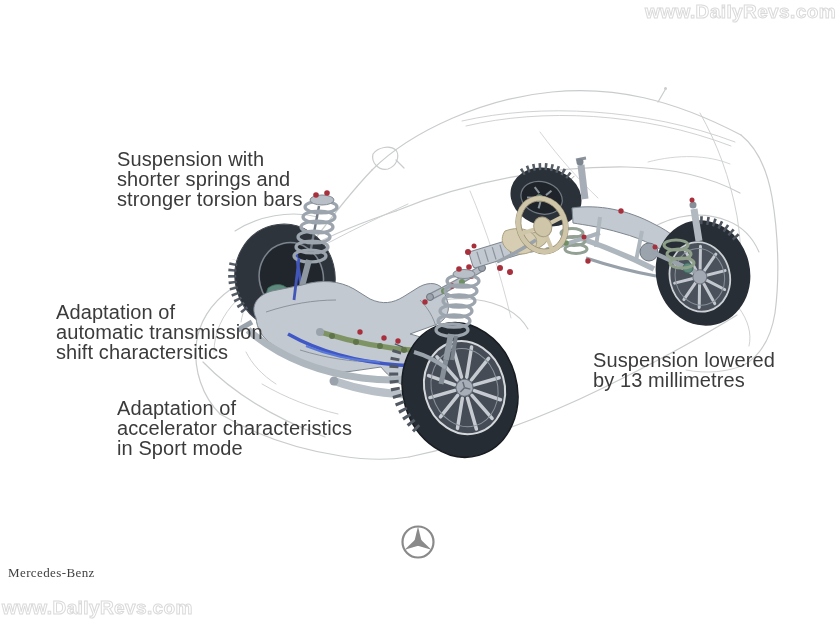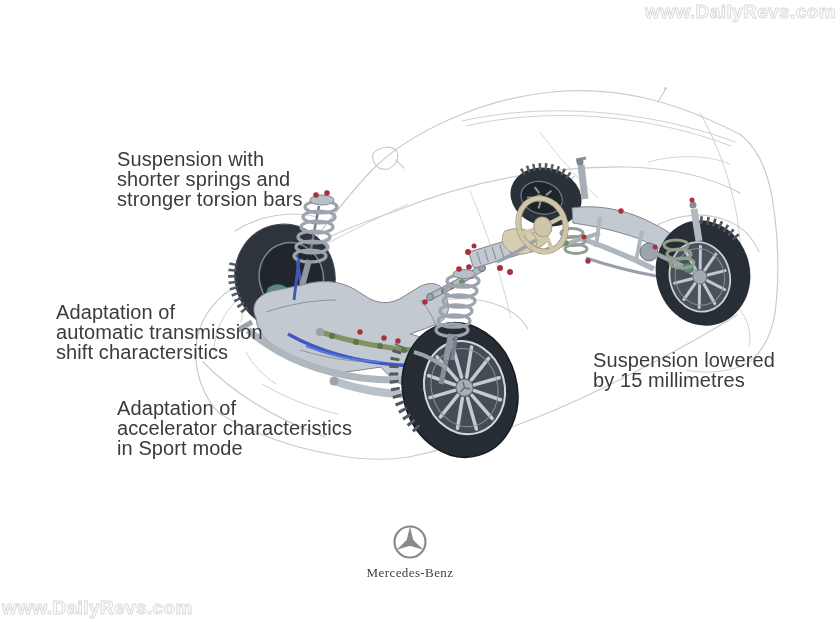--- a/index.html
+++ b/index.html
@@ -17,21 +17,21 @@
   .anno-accelerator{left:117px;top:398px;}
   .anno-lowered{left:593px;top:350px;}
   .watermark{
     position:absolute;font-weight:700;font-size:19px;letter-spacing:.4px;
     color:#ffffff;-webkit-text-stroke:1px #dadada;text-stroke:1px #dadada;
   }
   .wm-top{top:1px;right:4px;}
   .wm-bottom{bottom:3px;left:2px;}
   .car-svg{position:absolute;left:0;top:0;width:840px;height:622px;}
   .brand{
-    position:absolute;left:0;top:524px;width:820px;text-align:center;
+    position:absolute;left:8px;top:524px;width:820px;
   }
   .brand .star{display:block;margin:0 auto;}
   .brand .wordmark{
     margin-top:5px;font-family:"Liberation Serif","DejaVu Serif",serif;
     font-size:13px;letter-spacing:.4px;color:#3f3f3f;
   }
 </style>
 </head>
 <body>
 
@@ -317,21 +317,21 @@
   <div class="anno anno-springs">Suspension with
 shorter springs and
 stronger torsion bars</div>
   <div class="anno anno-transmission">Adaptation of
 automatic transmission
 shift charactersitics</div>
   <div class="anno anno-accelerator">Adaptation of
 accelerator characteristics
 in Sport mode</div>
   <div class="anno anno-lowered">Suspension lowered
-by 15 millimetres</div>
+by 13 millimetres</div>
 
   <div class="brand">
     <svg class="star" width="36" height="36" viewBox="0 0 36 36" aria-hidden="true">
       <circle cx="18" cy="18" r="15.5" fill="none" stroke="#8a8a8a" stroke-width="2.2"></circle>
       <g fill="#8a8a8a">
         <polygon points="18,2.5 14.2,18 21.8,18"></polygon>
         <polygon points="4.6,25.75 16.1,14.7 19.9,21.3"></polygon>
         <polygon points="31.4,25.75 16.1,21.3 19.9,14.7"></polygon>
       </g>
       <circle cx="18" cy="18" r="2" fill="#8a8a8a"></circle>

